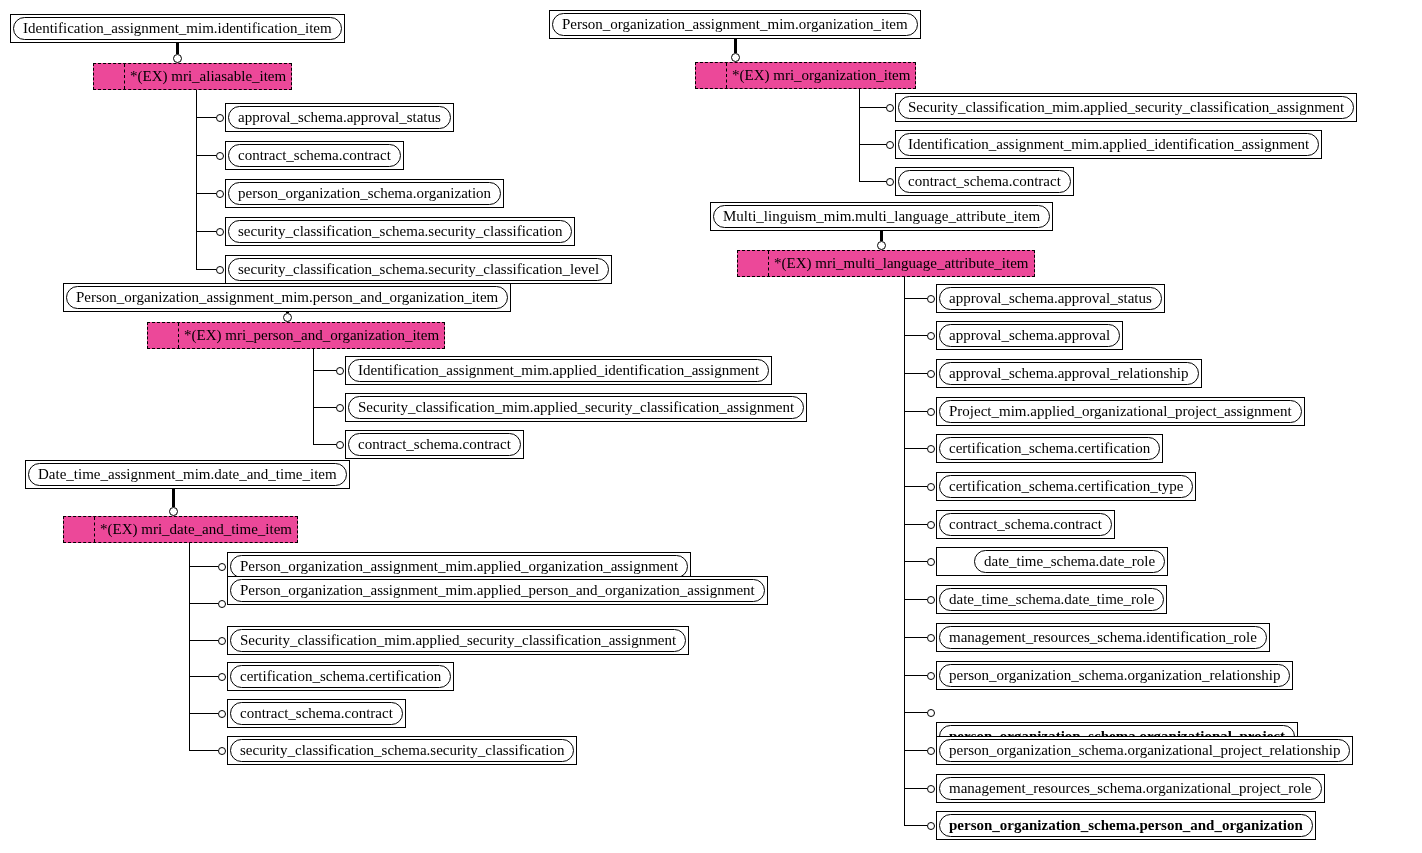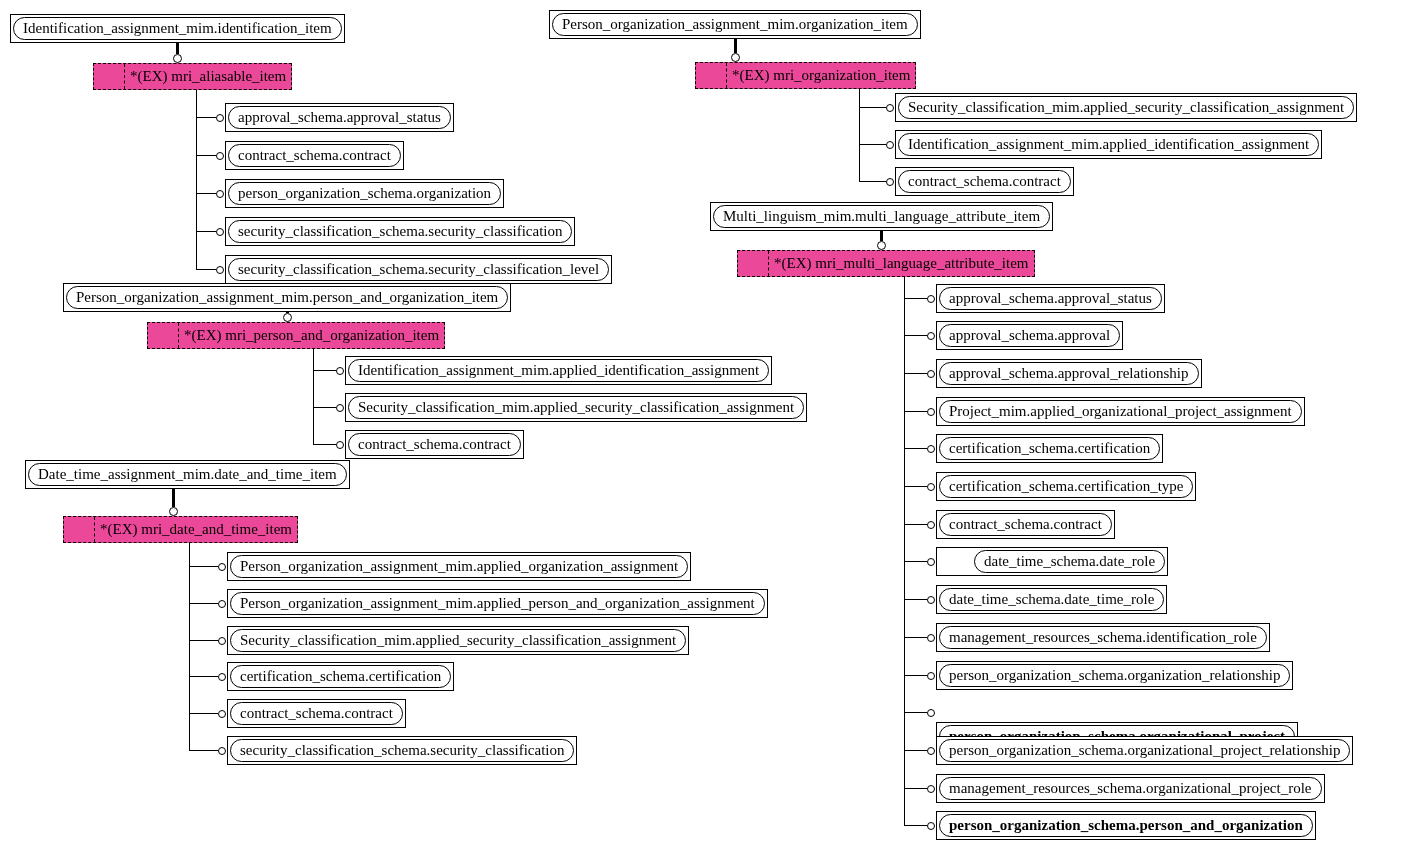--- a/index.html
+++ b/index.html
@@ -134,21 +134,21 @@
       <span class="dlabel">*(EX) mri_date_and_time_item</span>
     </div>
     <div class="line" style="left: 189px; top: 543px; width: 1px; height: 208px;"></div>
     <div class="line" style="left: 189px; top: 566px; width: 29px; height: 1px;"></div>
     <div class="circ" style="left: 218px; top: 562.5px; width: 8px; height: 8px;"></div>
     <div class="ebox" style="left: 227px; top: 552px;">
       <span class="pill">Person_organization_assignment_mim.applied_organization_assignment</span>
     </div>
     <div class="line" style="left: 189px; top: 603px; width: 29px; height: 1px;"></div>
     <div class="circ" style="left: 218px; top: 599.5px; width: 8px; height: 8px;"></div>
-    <div class="ebox" style="left: 227px; top: 589px;">
+    <div class="ebox" style="left: 227px; top: 576px;">
       <span class="pill">Person_organization_assignment_mim.applied_person_and_organization_assignment</span>
     </div>
     <div class="line" style="left: 189px; top: 640px; width: 29px; height: 1px;"></div>
     <div class="circ" style="left: 218px; top: 636.5px; width: 8px; height: 8px;"></div>
     <div class="ebox" style="left: 227px; top: 626px;">
       <span class="pill">Security_classification_mim.applied_security_classification_assignment</span>
     </div>
     <div class="line" style="left: 189px; top: 676px; width: 29px; height: 1px;"></div>
     <div class="circ" style="left: 218px; top: 672.5px; width: 8px; height: 8px;"></div>
     <div class="ebox" style="left: 227px; top: 662px;">

